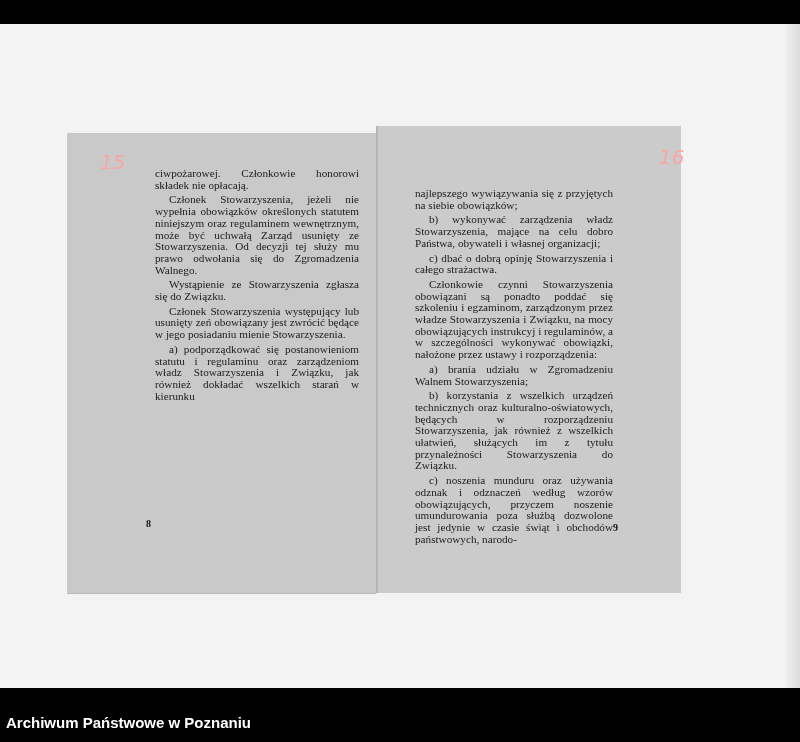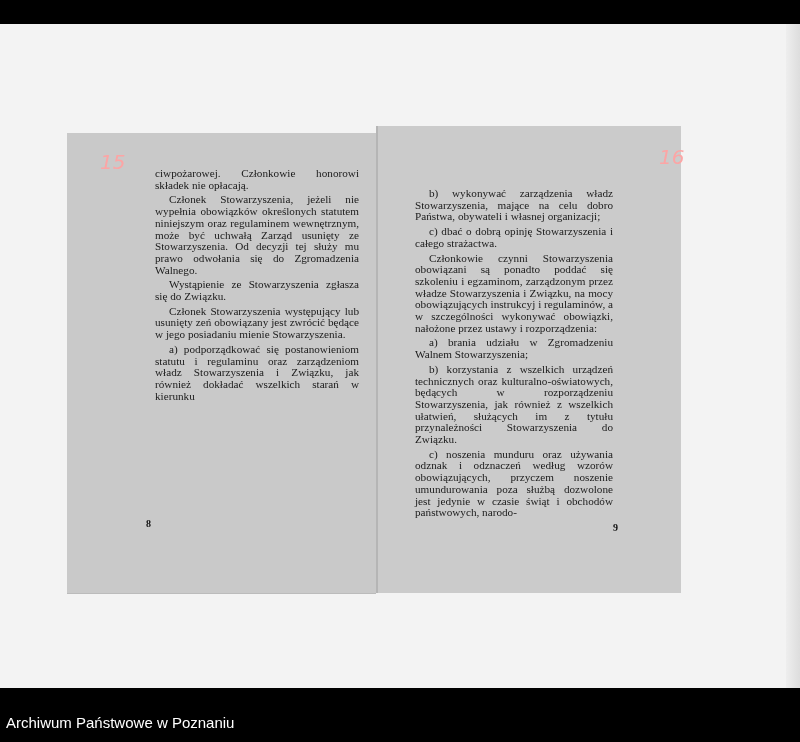--- a/index.html
+++ b/index.html
@@ -11,21 +11,21 @@
     .page.right { left:378px; top:126px; width:303px; height:467px; background:#cbcbcb; }
     .divider { position:absolute; left:376px; top:126px; width:2px; height:467px; background:#b5b5b5; }
     .handnum { position:absolute; font-family:"DejaVu Sans", sans-serif; font-style:italic; color:#fca5a5; font-size:20px; }
     .text { position:absolute; color:#1a1a1a; font-size:11.2px; line-height:11.7px; text-align:justify; }
     .text.left { left:143px; top:168px; width:204px;margin-left:12px; }
     .text.right { left:415px; top:188px; width:198px; }
     .text p { margin:0 0 3px 0; }
     .text p.ind { text-indent:14px; }
     .text p.gap { margin-top:6px; }
     .pnum { position:absolute; font-size:10px; font-weight:bold; color:#111; }
-    .footer { position:absolute; left:6px; top:714px; color:#fff; font-family:"Liberation Sans", sans-serif; font-weight:normal; font-size:15px; }
+    .footer { position:absolute; left:6px; top:714px; color:#fff; font-family:"Liberation Sans", sans-serif; font-weight:bold; font-size:15px; }
   </style>
 </head>
 <body>
 
 <div class="scan">
   <div class="scan-edge"></div>
 </div>
 
 <div class="page left"></div>
 <div class="page right"></div>
@@ -37,20 +37,21 @@
 <div class="text left">
   <p>ciwpożarowej. Członkowie honorowi składek nie opłacają.</p>
   <p class="ind">Członek Stowarzyszenia, jeżeli nie wypełnia obowiązków określonych statutem niniejszym oraz regulaminem wewnętrznym, może być uchwałą Zarząd usunięty ze Stowarzyszenia. Od decyzji tej służy mu prawo odwołania się do Zgromadzenia Walnego.</p>
   <p class="ind">Wystąpienie ze Stowarzyszenia zgłasza się do Związku.</p>
   <p class="ind">Członek Stowarzyszenia występujący lub usunięty zeń obowiązany jest zwrócić będące w jego posiadaniu mienie Stowarzyszenia.</p>
   <p class="ind">a) podporządkować się postanowieniom statutu i regulaminu oraz zarządzeniom władz Stowarzyszenia i Związku, jak również dokładać wszelkich starań w kierunku</p>
 </div>
 <div class="pnum" style="left:146px;top:518px;">8</div>
 
 <div class="text right">
+  <p>najlepszego wywiązywania się z przyjętych na siebie obowiązków;</p>
   <p class="ind">b) wykonywać zarządzenia władz Stowarzyszenia, mające na celu dobro Państwa, obywateli i własnej organizacji;</p>
   <p class="ind">c) dbać o dobrą opinję Stowarzyszenia i całego strażactwa.</p>
   <p class="ind">Członkowie czynni Stowarzyszenia obowiązani są ponadto poddać się szkoleniu i egzaminom, zarządzonym przez władze Stowarzyszenia i Związku, na mocy obowiązujących instrukcyj i regulaminów, a w szczególności wykonywać obowiązki, nałożone przez ustawy i rozporządzenia:</p>
   <p class="ind">a) brania udziału w Zgromadzeniu Walnem Stowarzyszenia;</p>
   <p class="ind">b) korzystania z wszelkich urządzeń technicznych oraz kulturalno-oświatowych, będących w rozporządzeniu Stowarzyszenia, jak również z wszelkich ułatwień, służących im z tytułu przynależności Stowarzyszenia do Związku.</p>
   <p class="ind">c) noszenia munduru oraz używania odznak i odznaczeń według wzorów obowiązujących, przyczem noszenie umundurowania poza służbą dozwolone jest jedynie w czasie świąt i obchodów państwowych, narodo-</p>
 </div>
 <div class="pnum" style="left:613px;top:522px;">9</div>
 
 <div class="footer">Archiwum Państwowe w Poznaniu</div>

